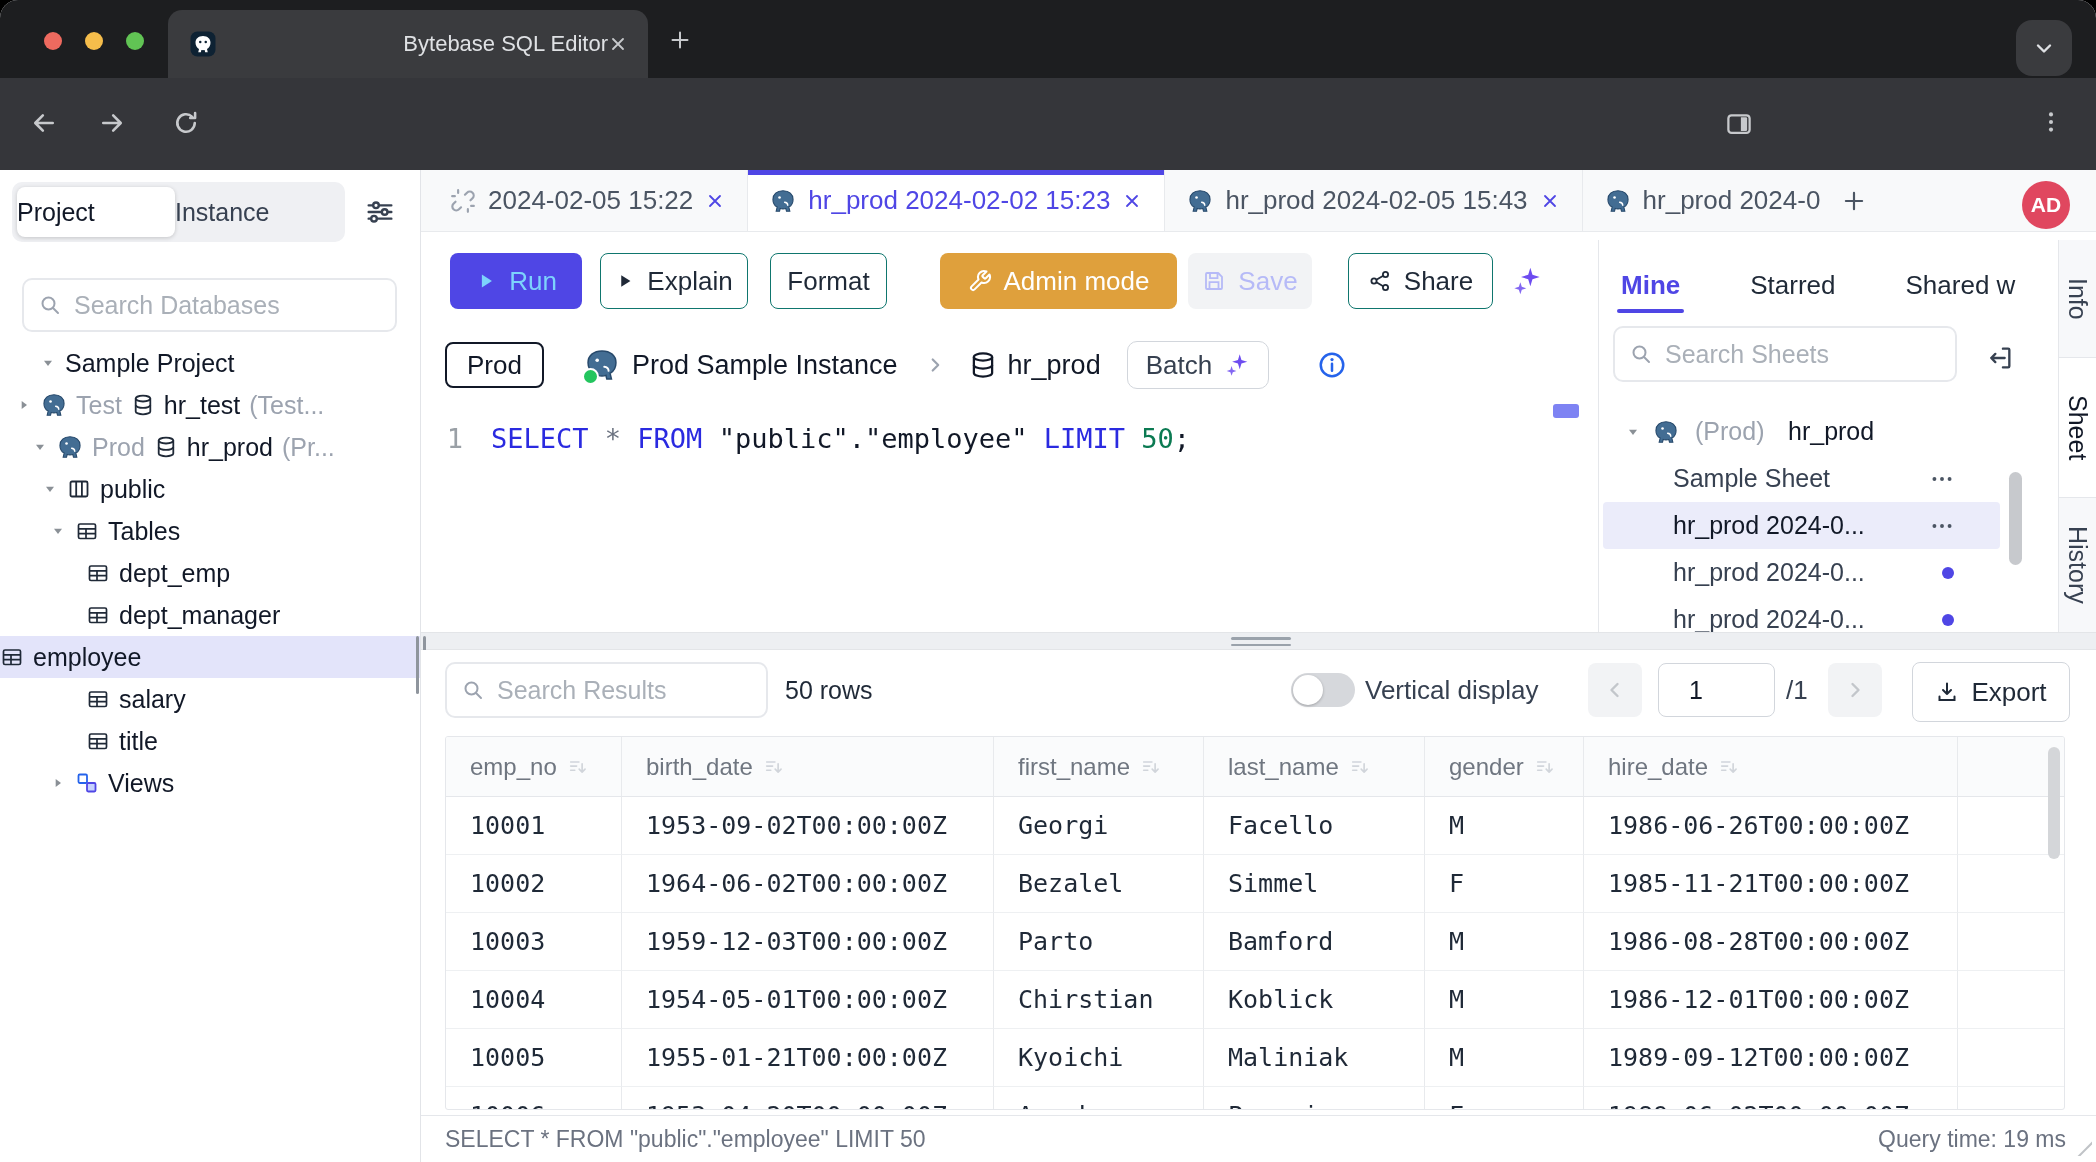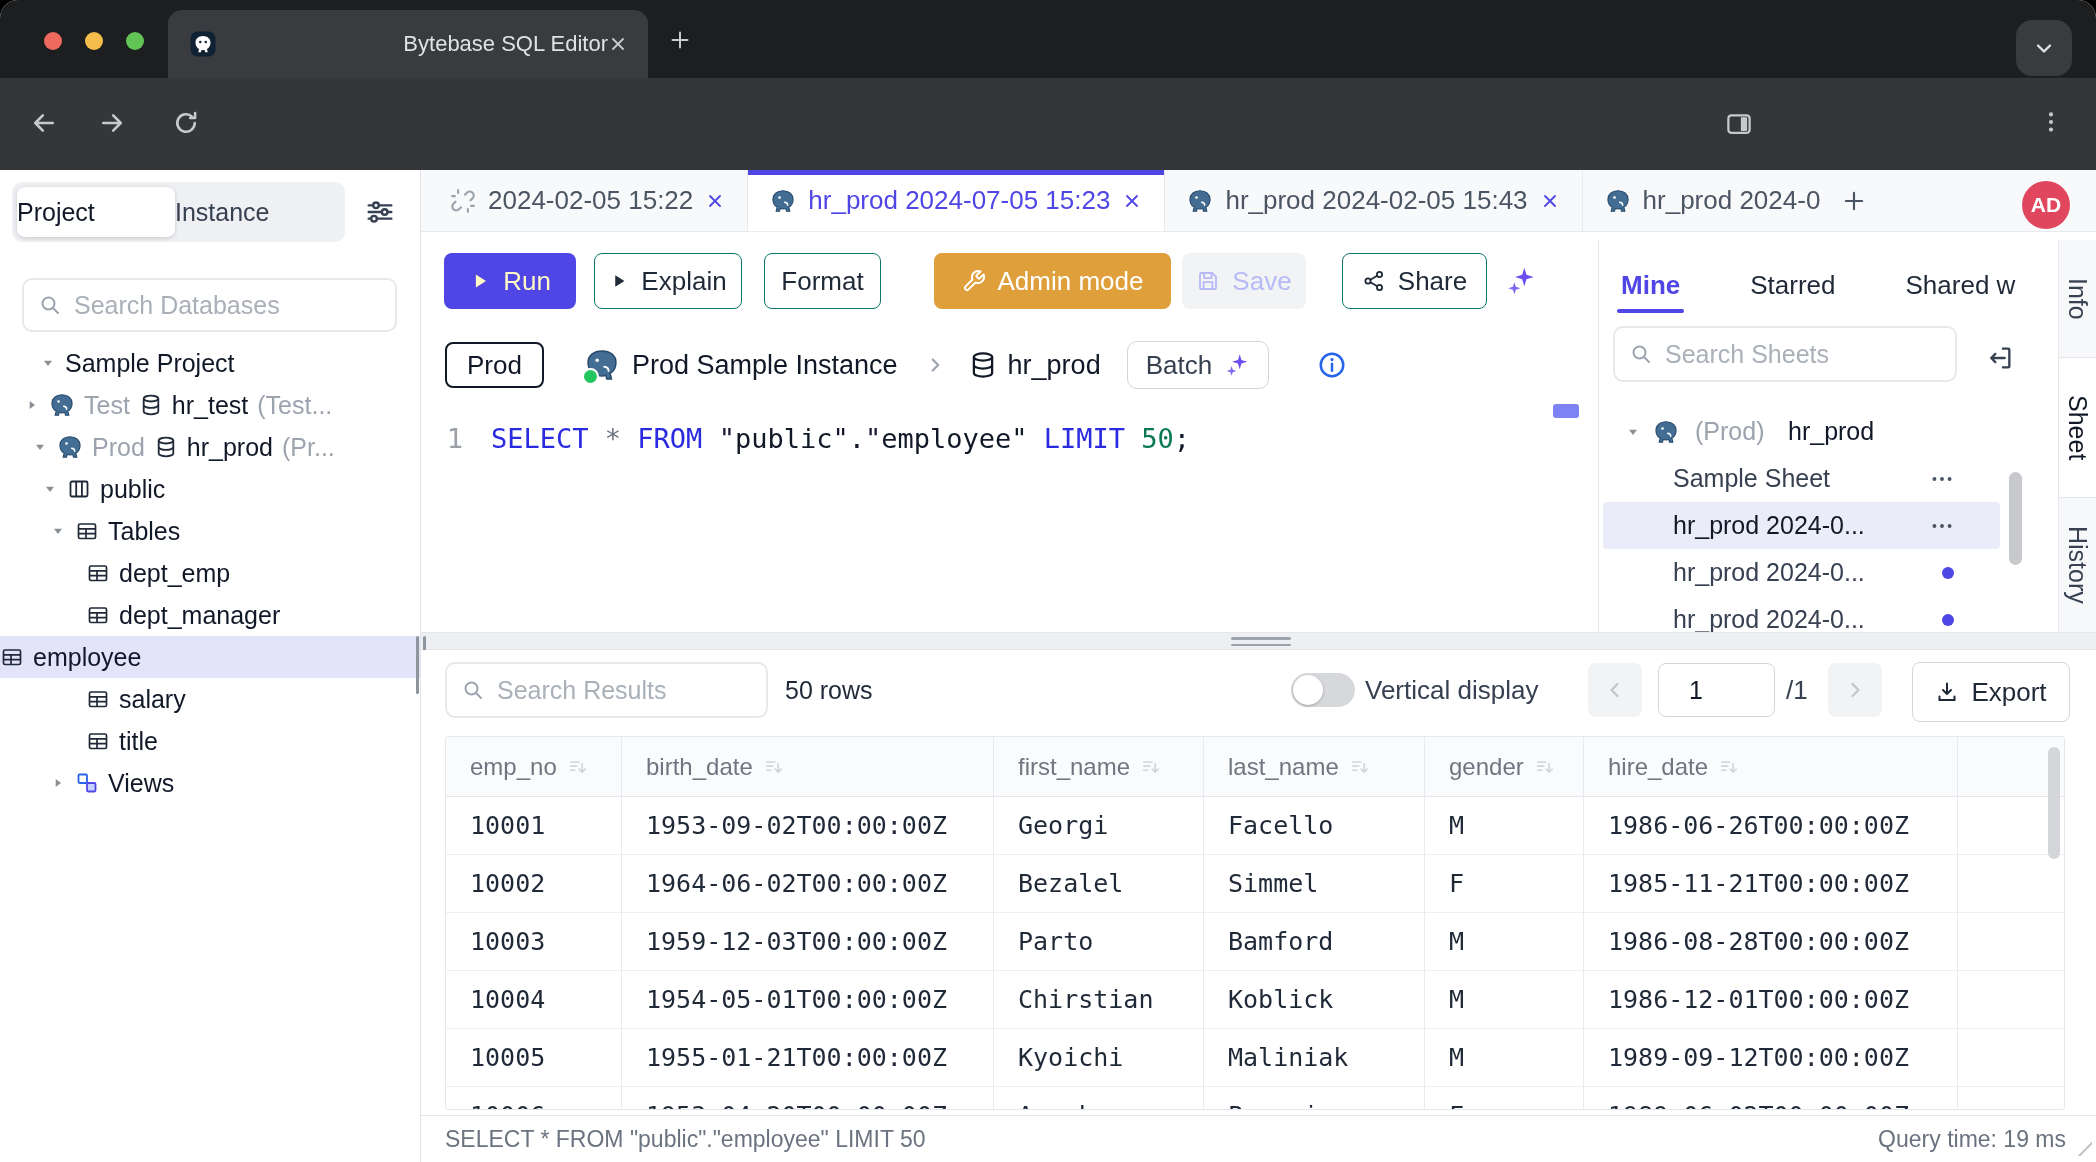--- a/index.html
+++ b/index.html
@@ -70,21 +70,21 @@
   .etab.cut{width:238px;overflow:hidden;border-right:none;padding-right:0;}
   .etabs .plus{margin-left:20px;align-self:center;color:#4b5563;}
   .avatar{position:absolute;right:26px;top:11px;width:48px;height:48px;border-radius:50%;background:#e0475f;color:#fff;
     display:flex;align-items:center;justify-content:center;font-size:21px;font-weight:600;}
 
   
   .editor{position:absolute;left:421px;top:70px;width:1177px;height:392px;background:#fff;overflow:hidden;}
   .etoolbar{position:absolute;left:0;top:12px;height:58px;display:flex;align-items:center;}
   .btn{height:56px;border-radius:8px;display:flex;align-items:center;justify-content:center;gap:12px;
     font-size:26px;box-sizing:border-box;white-space:nowrap;}
-  .btn.primary{margin-left:23px;width:132px;background:#4f46e5;color:#fef9c3;font-weight:500;justify-content:center;}
+  .btn.primary{margin-left:29px;width:132px;background:#4f46e5;color:#7dd3fc;font-weight:500;justify-content:center;}
   .btn.plain{background:#fff;border:1px solid #0f766e;color:#1f2937;}
   .btn-explain{margin-left:18px;width:148px;}
   .btn-format{margin-left:22px;width:117px;}
   .btn.admin{margin-left:53px;width:237px;background:#dfa03c;color:#fff;font-weight:500;}
   .btn.save{margin-left:11px;width:124px;background:#f2f3f5;color:#b6baf7;}
   .btn-share{margin-left:36px;width:145px;}
   .spark-btn{margin-left:18px;color:#6d4cf0;}
   .crumb{position:absolute;left:0;top:96px;height:58px;display:flex;align-items:center;}
   .envchip{margin-left:24px;height:46px;padding:0 20px;border:2px solid #111827;border-radius:8px;
     display:flex;align-items:center;font-size:26px;font-weight:500;color:#111827;box-sizing:border-box;}
@@ -403,21 +403,21 @@
           </svg>
         <input placeholder="Search Databases" style="">
       </div>
       <div class="tree">
         <div class="trow" style="padding-left:40px">
           <svg class="ic16 tri">
               <use href="#i-tri-d"></use>
             </svg>
           <span class="dark">Sample Project</span>
         </div>
-        <div class="trow" style="padding-left:24px">
+        <div class="trow" style="padding-left:16px">
           <svg class="ic16 tri">
               <use href="#i-tri-r"></use>
             </svg>
           <svg class="ic26 ticon">
               <use href="#i-pg"></use>
             </svg>
           <span class="dim">Test</span>
           <svg class="ic24 ticon">
               <use href="#i-cyl"></use>
             </svg>
@@ -508,21 +508,21 @@
           </svg>
         <span>2024-02-05 15:22</span>
         <svg class="ic20 x">
             <use href="#i-x"></use>
           </svg>
       </div>
       <div class="etab active">
         <svg class="ic26">
             <use href="#i-pg"></use>
           </svg>
-        <span>hr_prod 2024-07-05 15:23</span>
+        <span>hr_prod 2024-02-02 15:23</span>
         <svg class="ic20 x">
             <use href="#i-x"></use>
           </svg>
       </div>
       <div class="etab">
         <svg class="ic26">
             <use href="#i-pg"></use>
           </svg>
         <span>hr_prod 2024-02-05 15:43</span>
         <svg class="ic20 x">

